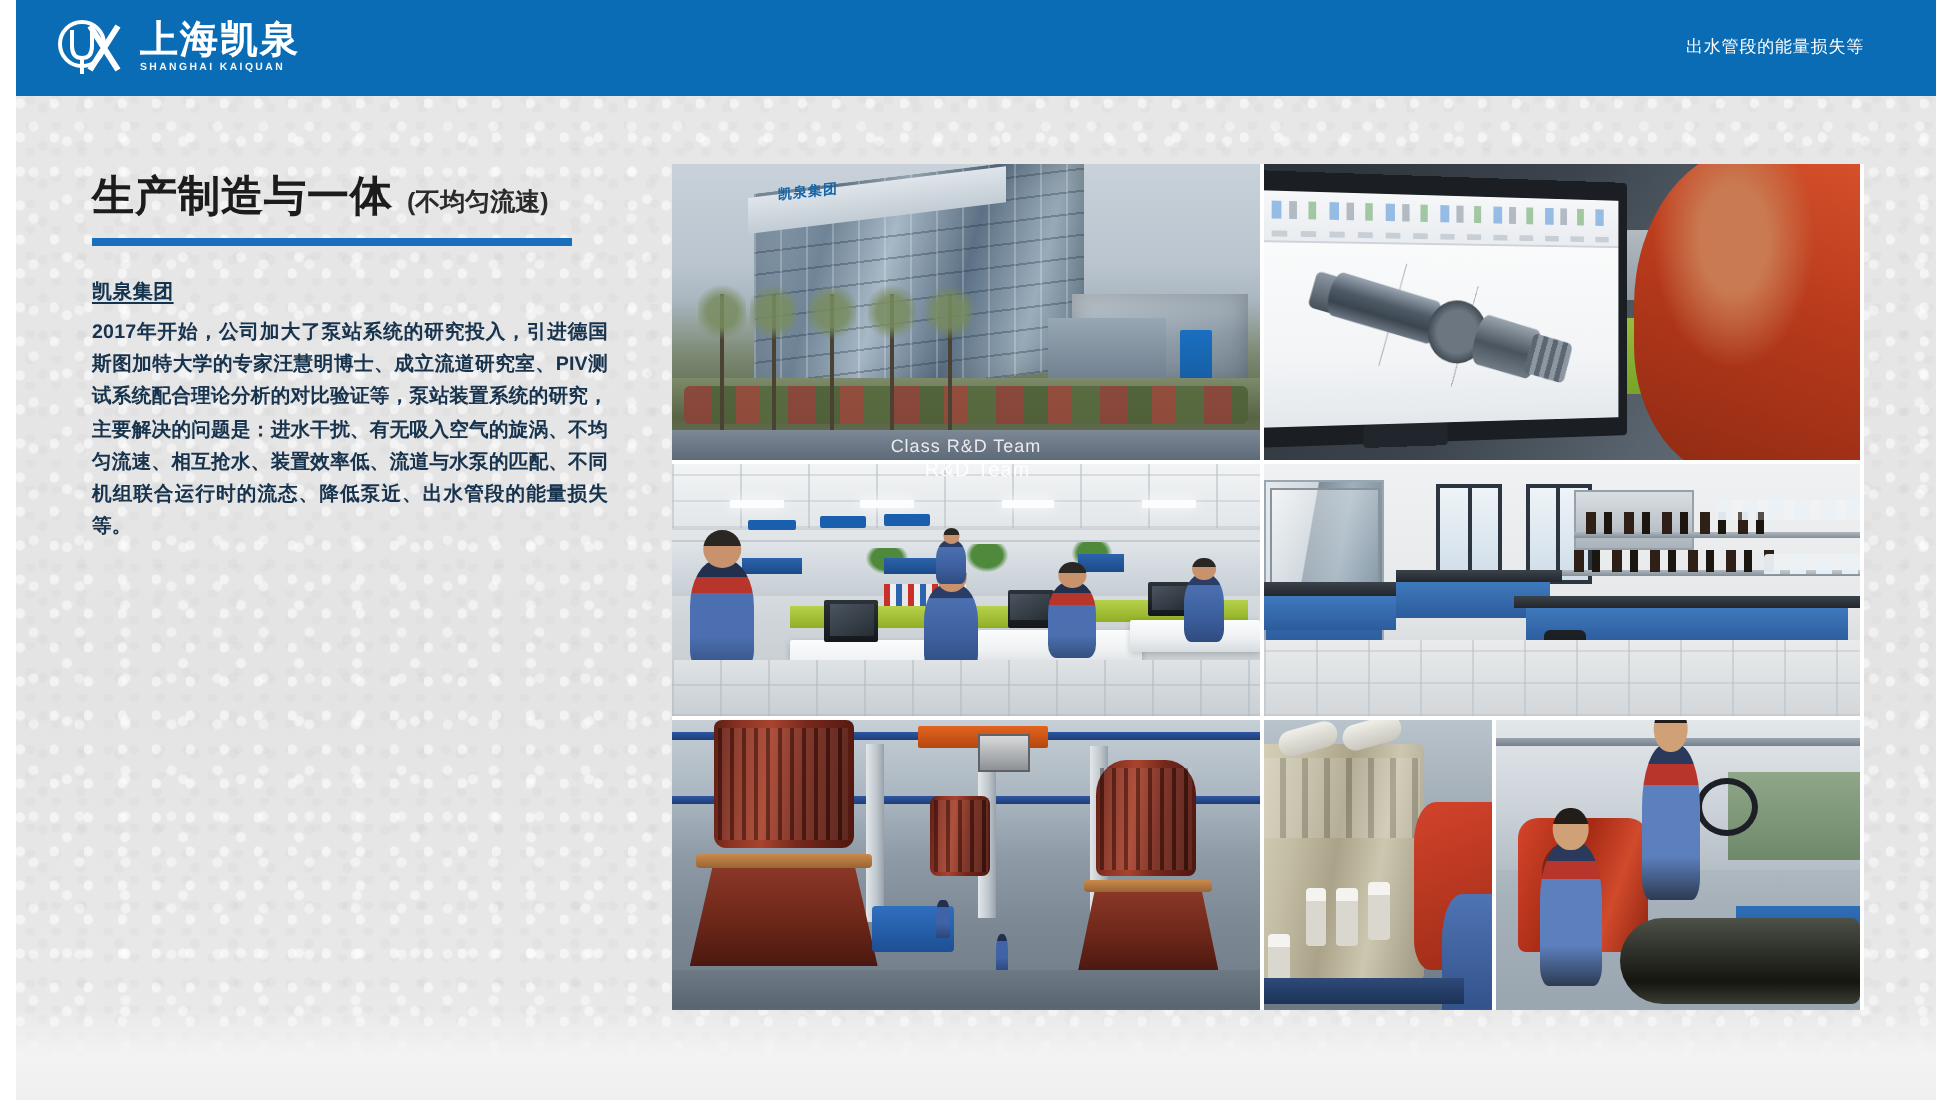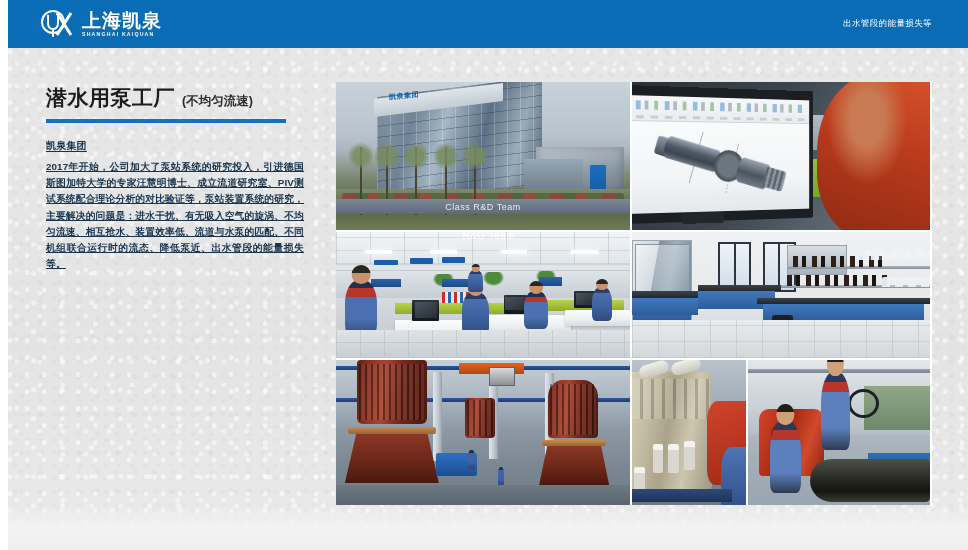--- a/index.html
+++ b/index.html
@@ -10,21 +10,21 @@
     overflow: hidden;
   }
   .page { position: relative; width: 968px; height: 550px; background: #ffffff; }
 
   
   .header {
     position: absolute; left: 8px; top: 0; width: 960px; height: 48px;
     background: #0a6cb4;
     display: flex; align-items: center; justify-content: space-between;
   }
-  .brand { display: flex; align-items: center; padding-left: 32px; gap: 8px; }
+  .brand { display: flex; align-items: center; padding-left: 20px; gap: 8px; }
   .brand-mark { width: 34px; height: 30px; flex: none; }
   .brand-text { display: flex; flex-direction: column; justify-content: center; }
   .brand-cn {
     color: #ffffff; font-size: 19px; font-weight: bold; letter-spacing: 1px;
     line-height: 1.05; white-space: nowrap;
   }
   .brand-en {
     color: #ffffff; font-size: 5.2px; font-weight: bold; letter-spacing: 1.2px;
     line-height: 1.2; white-space: nowrap; opacity: .95;
   }
@@ -59,21 +59,21 @@
   }
   .title-sub { font-size: 12.5px; font-weight: bold; color: #2b2b2b; }
   .title-rule { margin-top: 7px; width: 240px; height: 4px; background: #1a6fbd; }
 
   .sec-head {
     margin-top: 16px; font-size: 10px; font-weight: bold; color: #14334f;
     text-decoration: underline; text-underline-offset: 2px; letter-spacing: .2px;
   }
   .para {
     margin-top: 6px; font-size: 9.8px; line-height: 16.2px; color: #17334d;
-    text-align: justify; font-weight: bold; letter-spacing: .1px; text-decoration: underline;
+    text-align: justify; font-weight: bold; letter-spacing: .1px;
   }
   .para.gap { margin-top: 15px; }
 
   
   .collage {
     position: absolute; left: 328px; top: 34px;
     width: 596px; height: 423px;
     display: grid;
     grid-template-columns: 294px 298px;
     grid-template-rows: 148px 126px 145px;
@@ -143,21 +143,21 @@
   }
   .tree {
     position: absolute; bottom: 10%; width: 2px; height: 46%;
     background: #4a4334;
   }
   .tree::before {
     content: ""; position: absolute; left: -11px; top: -6px; width: 24px; height: 30px;
     background: radial-gradient(circle, rgba(120,140,95,.85) 0 40%, rgba(120,140,95,0) 72%);
   }
   .banner-strip {
-    position: absolute; left: 0; bottom: 16px; width: 100%; height: 10%;
+    position: absolute; left: 0; bottom: 0; width: 100%; height: 10%;
     background: linear-gradient(180deg,#7d8896,#5d6a78);
     display: flex; align-items: center; justify-content: center;
     color: rgba(255,255,255,.85); font-size: 9px; letter-spacing: .5px;
     overflow: hidden; white-space: nowrap;
   }
 
   
   .ph-cad {
     position: absolute; inset: 0;
     background: linear-gradient(120deg, #2a3138 0%, #3c454e 42%, #59636d 70%, #6d7680 100%);
@@ -558,21 +558,21 @@
         <div class="brand-en">SHANGHAI KAIQUAN</div>
       </div>
     </div>
     <div class="tagline">出水管段的能量损失等</div>
   </div>
 
   <div class="body-area">
 
     <div class="text-col">
       <div class="title-row">
-        <span class="title-main">潜水用泵工厂</span>
+        <span class="title-main">生产制造与一体</span>
         <span class="title-sub">(不均匀流速)</span>
       </div>
       <div class="title-rule"></div>
 
       <div class="sec-head">凯泉集团</div>
       <p class="para">2017年开始，公司加大了泵站系统的研究投入，引进德国斯图加特大学的专家汪慧明博士、成立流道研究室、PIV测试系统配合理论分析的对比验证等，泵站装置系统的研究，主要解决的问题是：进水干扰、有无吸入空气的旋涡、不均匀流速、相互抢水、装置效率低、流道与水泵的匹配、不同机组联合运行时的流态、降低泵近、出水管段的能量损失等。</p>
     </div>
 
     <div class="collage">
 

